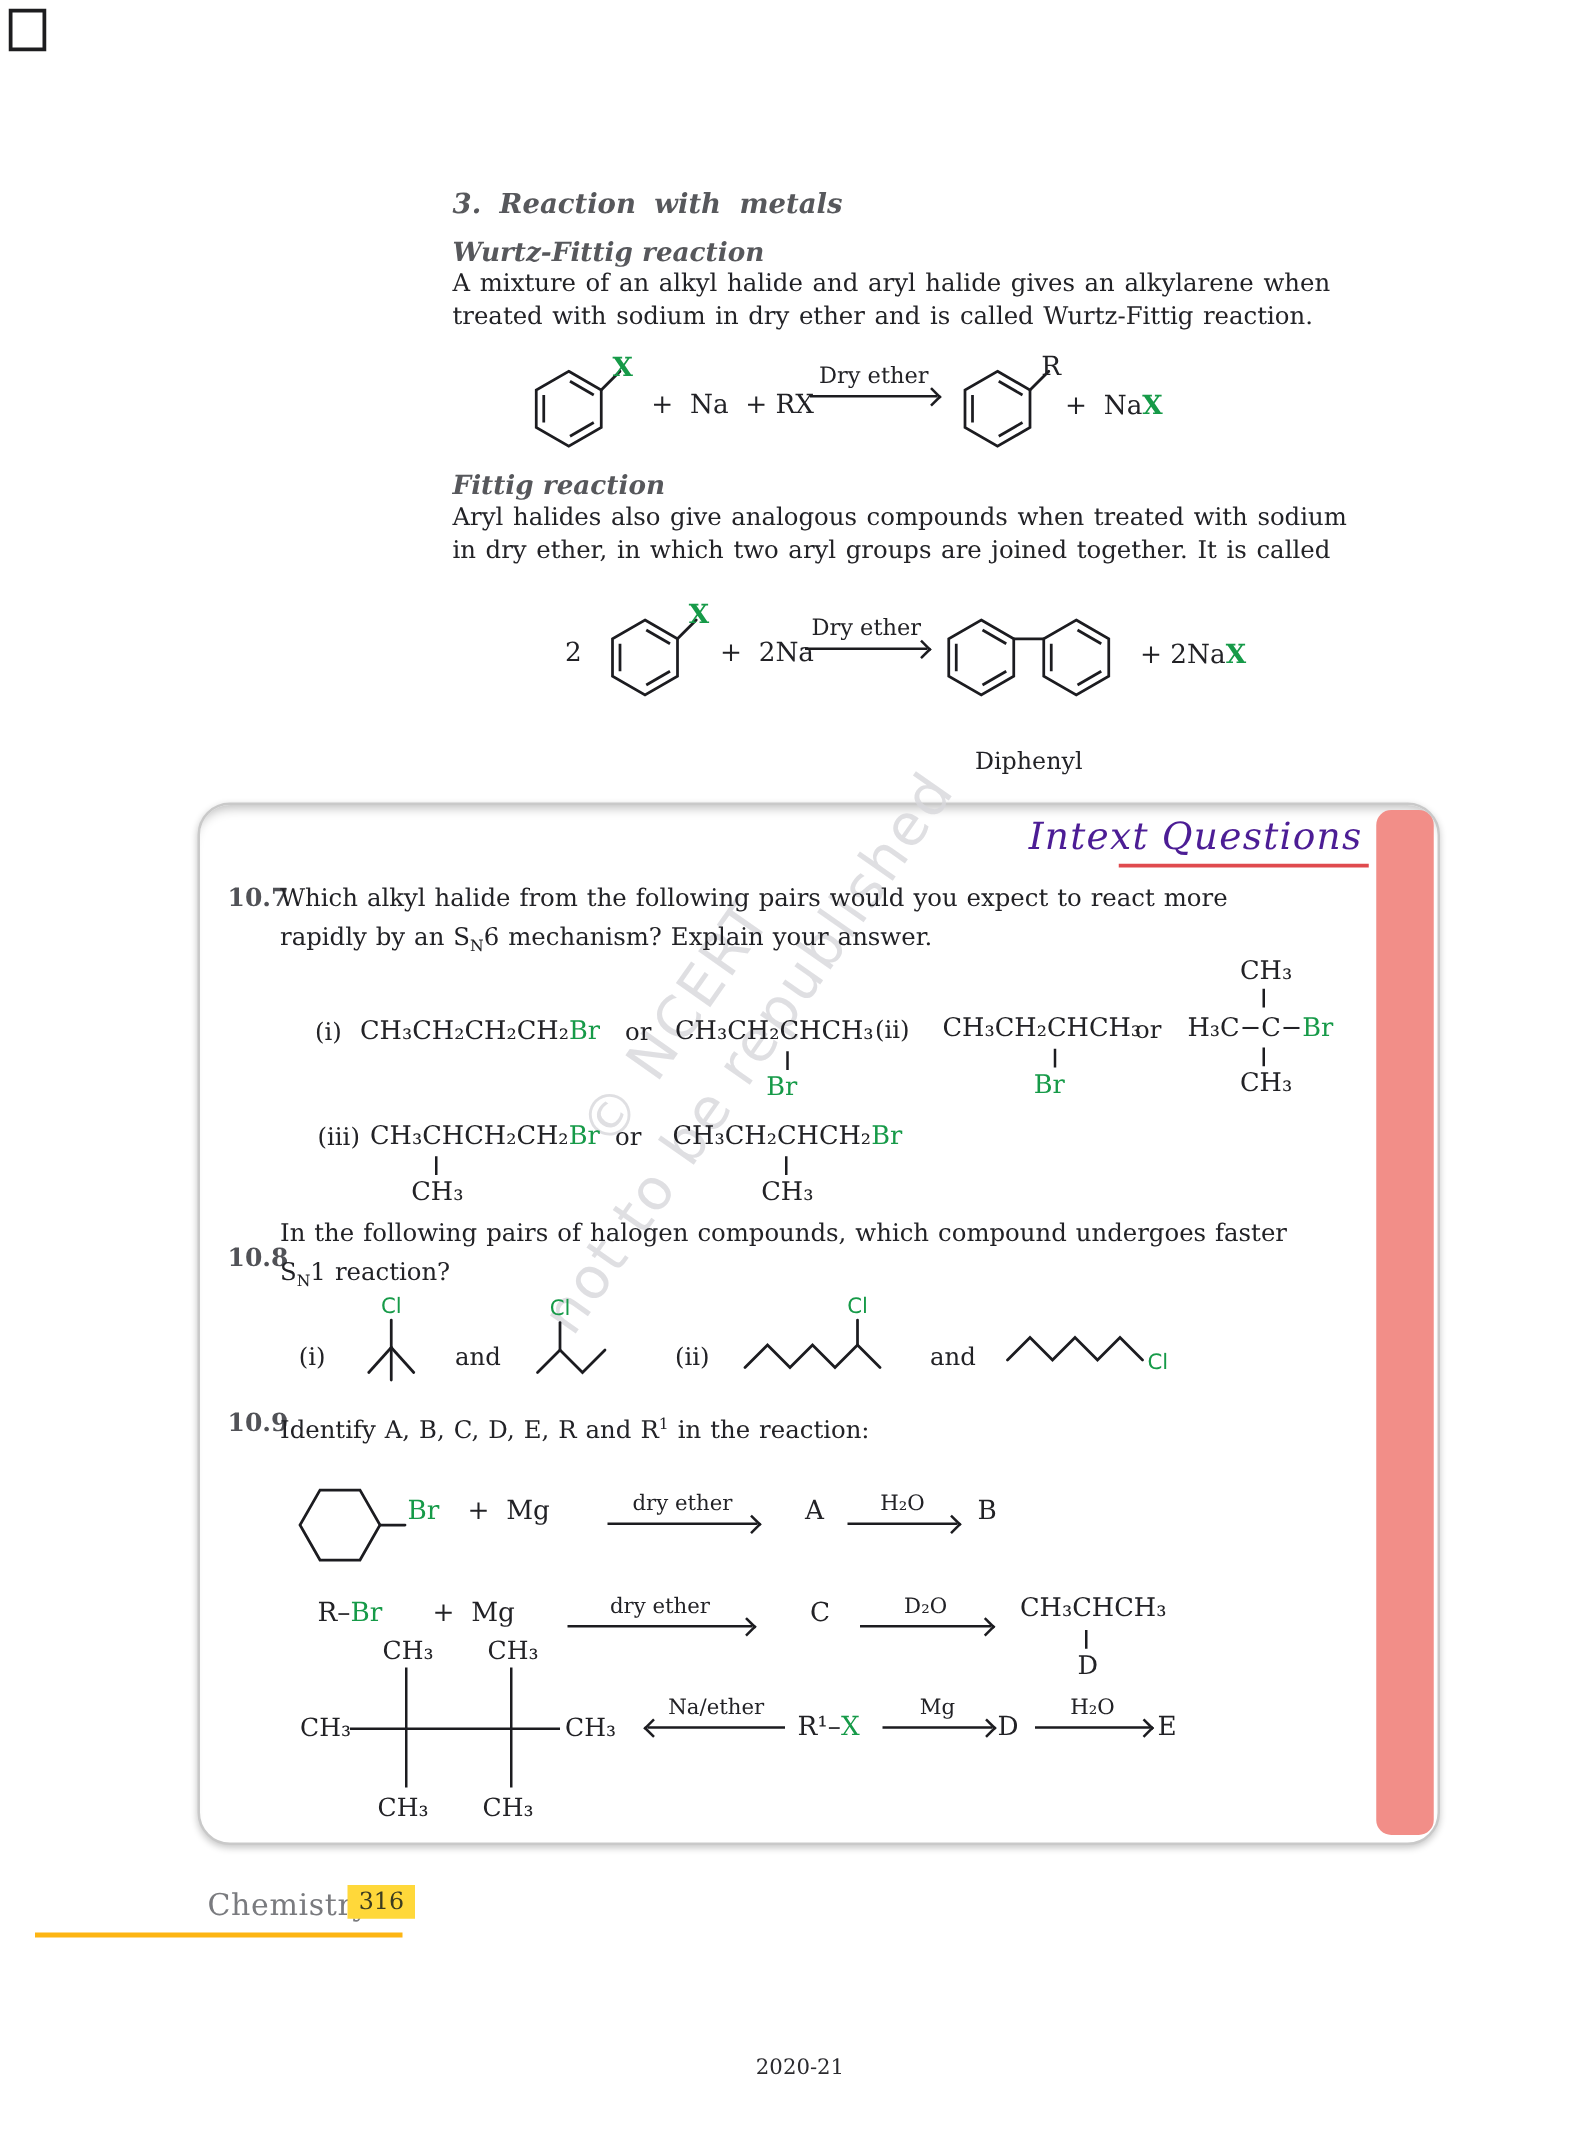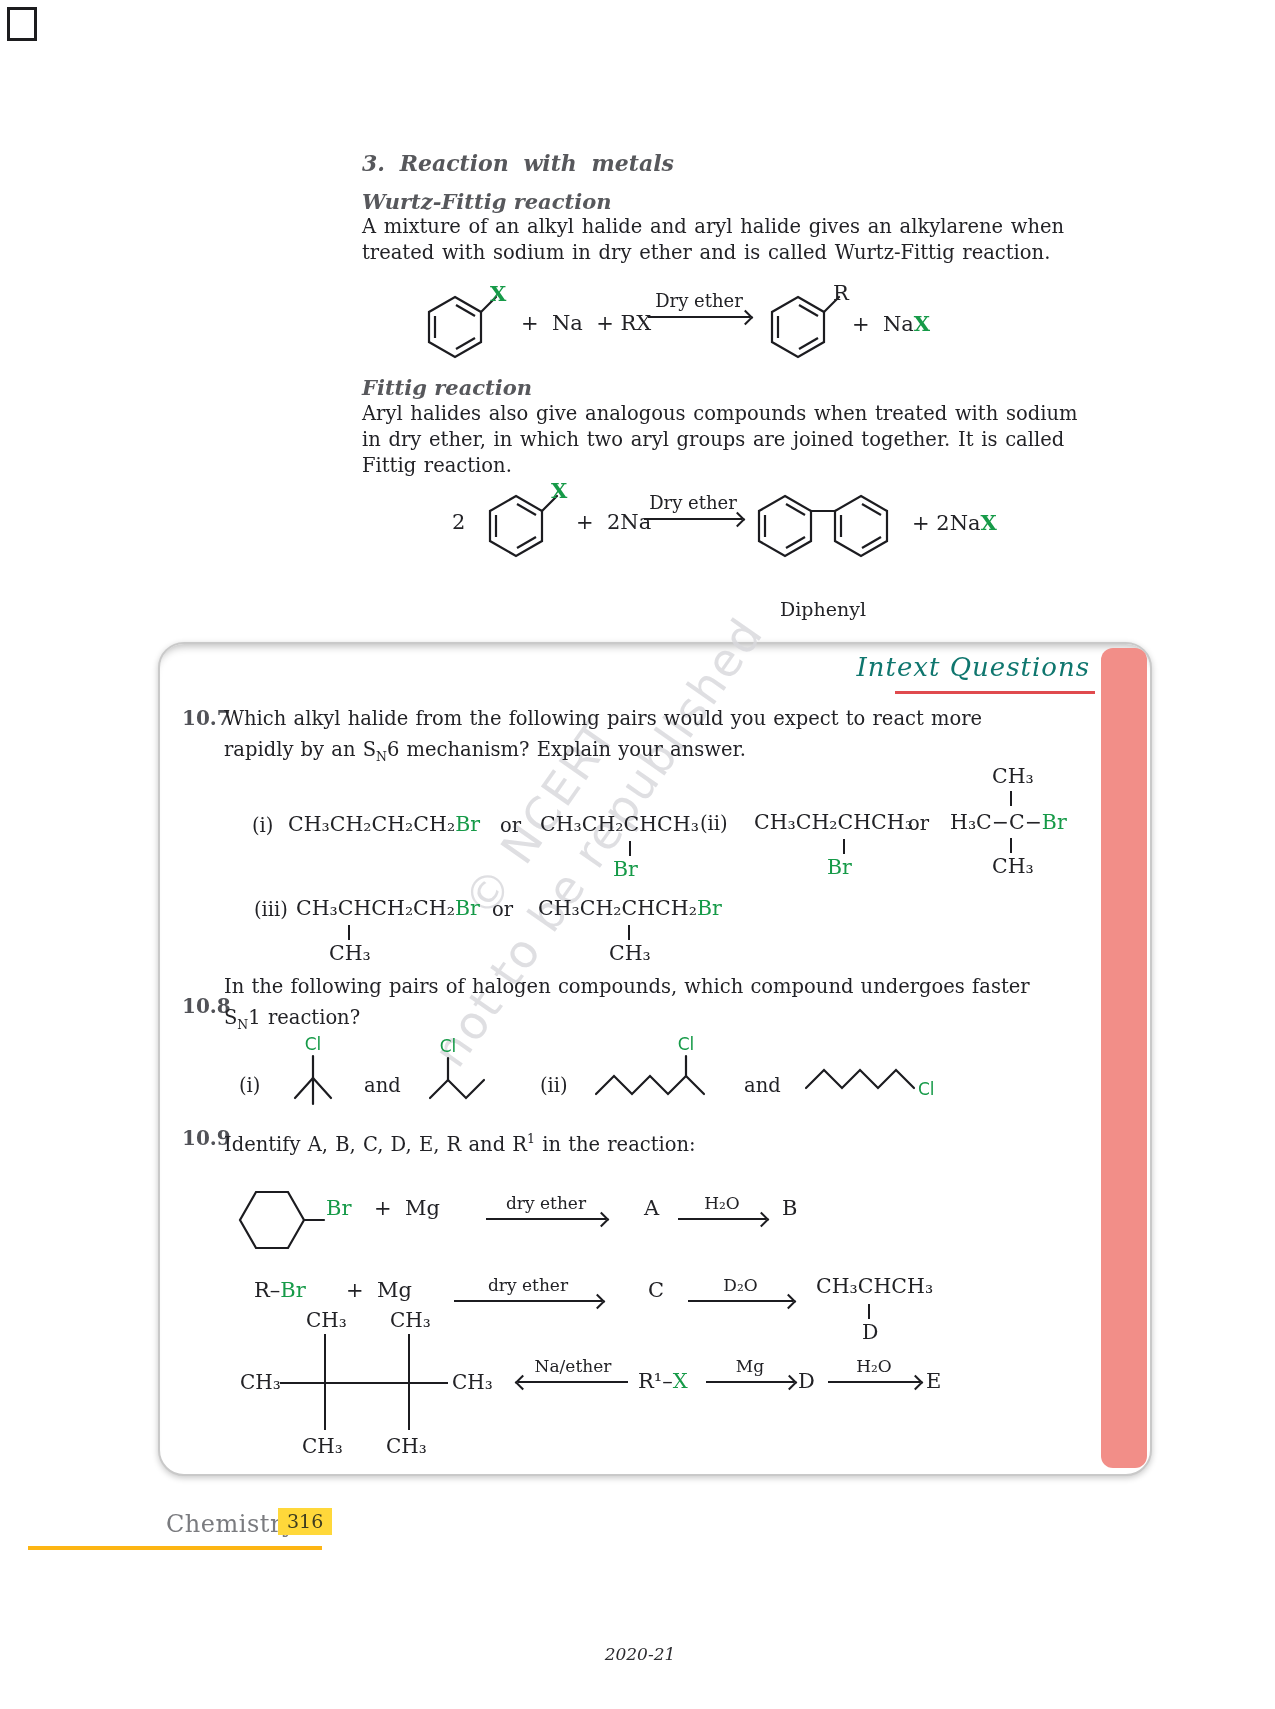--- a/index.html
+++ b/index.html
@@ -23,21 +23,21 @@
   .aline{height:0;border-top:2px solid #1c1c20;position:relative;}
   .aline.r::after{content:"";position:absolute;right:-1px;top:-5.6px;width:9px;height:9px;
       border-top:2px solid #1c1c20;border-right:2px solid #1c1c20;transform:rotate(45deg);}
   .aline.l::before{content:"";position:absolute;left:-1px;top:-5.6px;width:9px;height:9px;
       border-top:2px solid #1c1c20;border-left:2px solid #1c1c20;transform:rotate(-45deg);}
   .vbond{position:absolute;width:2px;height:15px;background:#1c1c20;}
   .box{position:absolute;left:158px;top:642px;width:990px;height:830px;background:#fff;
        border:2px solid #c9c9c9;border-radius:26px;
        box-shadow:0 2px 6px rgba(0,0,0,.22), inset 0 9px 9px -7px rgba(0,0,0,.28);}
   .pinkbar{position:absolute;left:941px;top:4px;width:46px;height:820px;background:#f28e88;border-radius:12px;}
-  .script-h{font-size:26px;font-style:italic;letter-spacing:1px;color:#0f766e;}
+  .script-h{font-size:30px;font-style:italic;letter-spacing:1px;color:#4c1d95;}
   .red-underline{position:absolute;height:3px;background:#e04a4e;}
   .wm{position:absolute;font-size:46px;color:#d8d8dc;letter-spacing:2px;white-space:nowrap;
       transform:rotate(-55deg);transform-origin:0 50%;font-family:"DejaVu Sans",sans-serif;opacity:.8;}
   .struct line,.struct polyline,.struct polygon{stroke:#1c1c20;stroke-width:2.2;fill:none;stroke-linecap:round;}
   .cl-label{font-family:"DejaVu Sans",sans-serif;font-size:17px;fill:#169a48;}
   .tmb-line{position:absolute;background:#1c1c20;}
   .corner{position:absolute;left:7px;top:7px;width:24px;height:28px;border:3px solid #1d1d1f;}
   .hl-yellow{background:#ffd83a;padding:2px 9px 3px;color:#3c3c20;font-size:19px;}
   .footer-book{font-size:24px;color:#7a7b7f;letter-spacing:.5px;}
   .rule-orange{position:absolute;height:4px;background:#fdb513;}
@@ -82,21 +82,20 @@
     <use href="#benz"></use>
       <line x1="66" y1="29" x2="81" y2="14"></line>
   </svg>
   <span class="abs sc" style="left:833px;top:281px;">R</span>
   <span class="abs sc" style="left:852px;top:311px;"><span>+  Na</span><span class="green" style="font-weight:bold;">X</span></span>
 
   <div class="abs h2" style="left:362px;top:375px;">Fittig reaction</div>
   <div class="abs" style="left:362px;top:401px;">
     <div class="body-line">Aryl halides also give analogous compounds when treated with sodium</div>
     <div class="body-line">in dry ether, in which two aryl groups are joined together. It is called</div>
-    <div class="body-line">Fittig reaction.</div>
   </div>
 
   <span class="abs sc" style="left:452px;top:510px;">2</span>
   <svg class="abs struct" style="left:476px;top:482px;" width="84" height="80" viewBox="0 0 84 80">
     <use href="#benz"></use>
       <line x1="66" y1="29" x2="81" y2="14"></line>
   </svg>
   <span class="abs sc green" style="left:551px;top:478px;font-weight:bold;">X</span>
   <span class="abs sc" style="left:576px;top:510px;">+  2Na</span>
   <div class="abs arrow" style="left:644px;top:492px;width:98px;">
@@ -254,15 +253,15 @@
       <div class="albl">H₂O</div>
       <div class="aline r"></div>
     </div>
     <span class="abs sc" style="left:766px;top:725px;">E</span>
 
   </div>
 
   <span class="abs footer-book" style="left:166px;top:1510px;">Chemistry</span>
   <span class="abs hl-yellow" style="left:278px;top:1508px;">316</span>
   <div class="rule-orange" style="left:28px;top:1546px;width:294px;"></div>
-  <div class="abs year" style="left:575px;top:1644px;width:130px;font-style:italic;">2020-21</div>
+  <div class="abs year" style="left:575px;top:1644px;width:130px;">2020-21</div>
 
 </div>
 
 </body></html>

